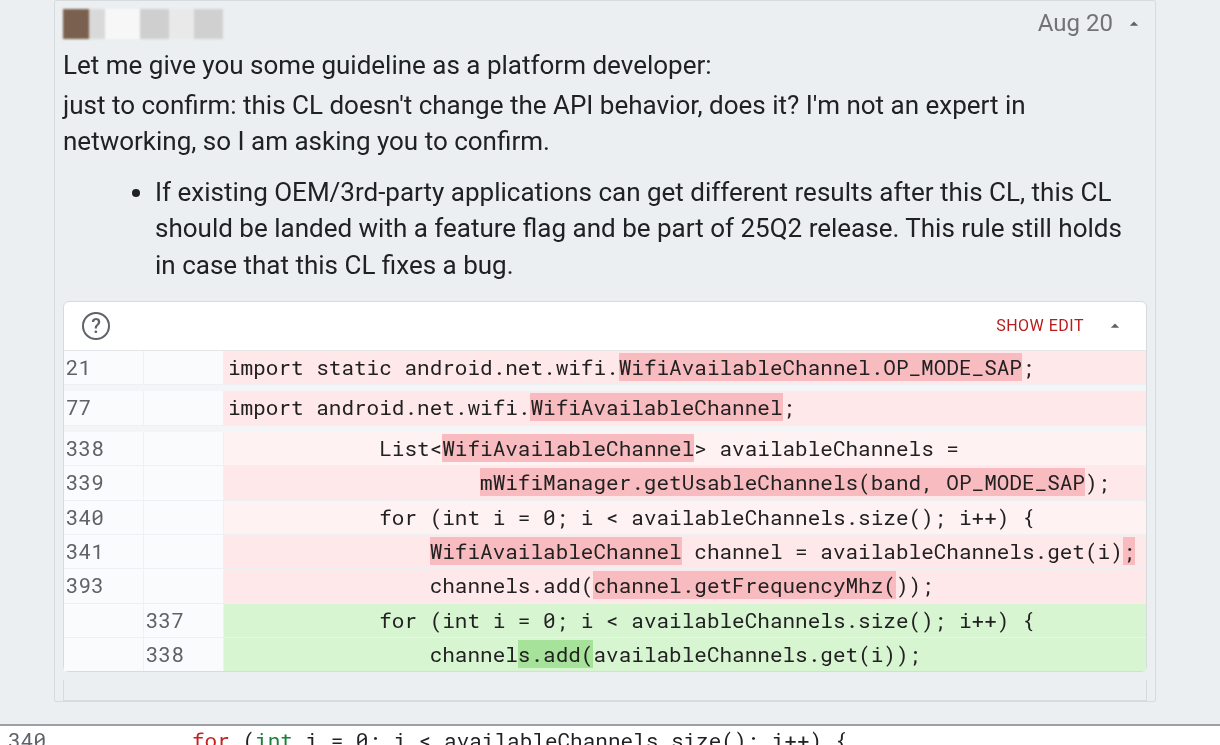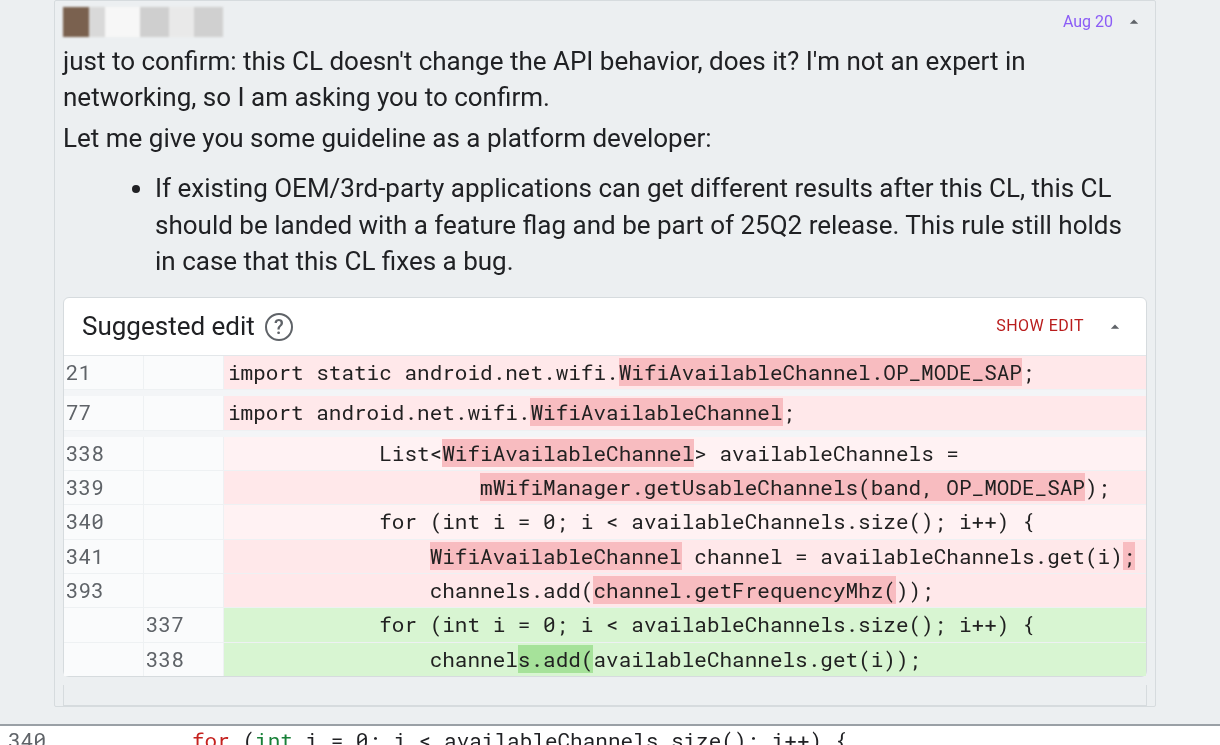--- a/index.html
+++ b/index.html
@@ -25,21 +25,21 @@
   .comment-header {
     display: flex;
     align-items: center;
     padding: 6px 8px 2px 8px;
   }
   .avatar-blur {
     width: 160px; height: 30px;
     background: linear-gradient(90deg,#7a614f 0 16%,#d9d9d9 16% 26%,#f7f7f7 26% 48%,#cfcfcf 48% 66%,#e9e9e9 66% 82%,#d0d0d0 82% 100%);
     filter: blur(1px);
   }
-  .comment-date { margin-left: auto; color: #8b5cf6; font-size: 16px; }
+  .comment-date { margin-left: auto; color: #737373; font-size: 24px; }
   .chev-icon {
     width: 26px; height: 26px; margin-left: 8px; display:flex;align-items:center;justify-content:center;
     color:#5f6368;
   }
   .chev-icon svg { width: 20px; height: 20px; }
 
   .comment-body { padding: 4px 8px 12px 8px; font-size: 26px; color:#202124; }
   .comment-body p { margin-bottom: 4px; }
   .comment-body ul { padding-left: 92px; margin-top: 14px; }
   .comment-body li { margin-bottom: 6px; list-style: disc; }
@@ -123,31 +123,30 @@
     <div class="avatar-blur"></div>
     <div class="comment-date">Aug 20</div>
     <div class="chev-icon">
       <svg viewBox="0 0 24 24">
           <path fill="currentColor" d="M7 14l5-5 5 5z"></path>
         </svg>
     </div>
   </div>
 
   <div class="comment-body">
+    <p>Let me give you some guideline as a platform developer:</p>
     <p>just to confirm: this CL doesn't change the API behavior, does it? I'm not an expert in networking, so I am asking you to confirm.</p>
-    <p>Let me give you some guideline as a platform developer:</p>
     <ul>
       <li>If existing OEM/3rd-party applications can get different results after this CL, this CL should be landed with a feature flag and be part of 25Q2 release. This rule still holds in case that this CL fixes a bug.</li>
     </ul>
   </div>
 
   <div class="suggested-edit">
     <div class="se-header">
       <div class="se-title">
-        <span>Suggested edit</span>
         <span class="help-icon">?</span>
       </div>
       <div class="se-show">SHOW EDIT</div>
       <div class="chev-icon se-chev">
         <svg viewBox="0 0 24 24">
             <path fill="currentColor" d="M7 14l5-5 5 5z"></path>
           </svg>
       </div>
     </div>
 

